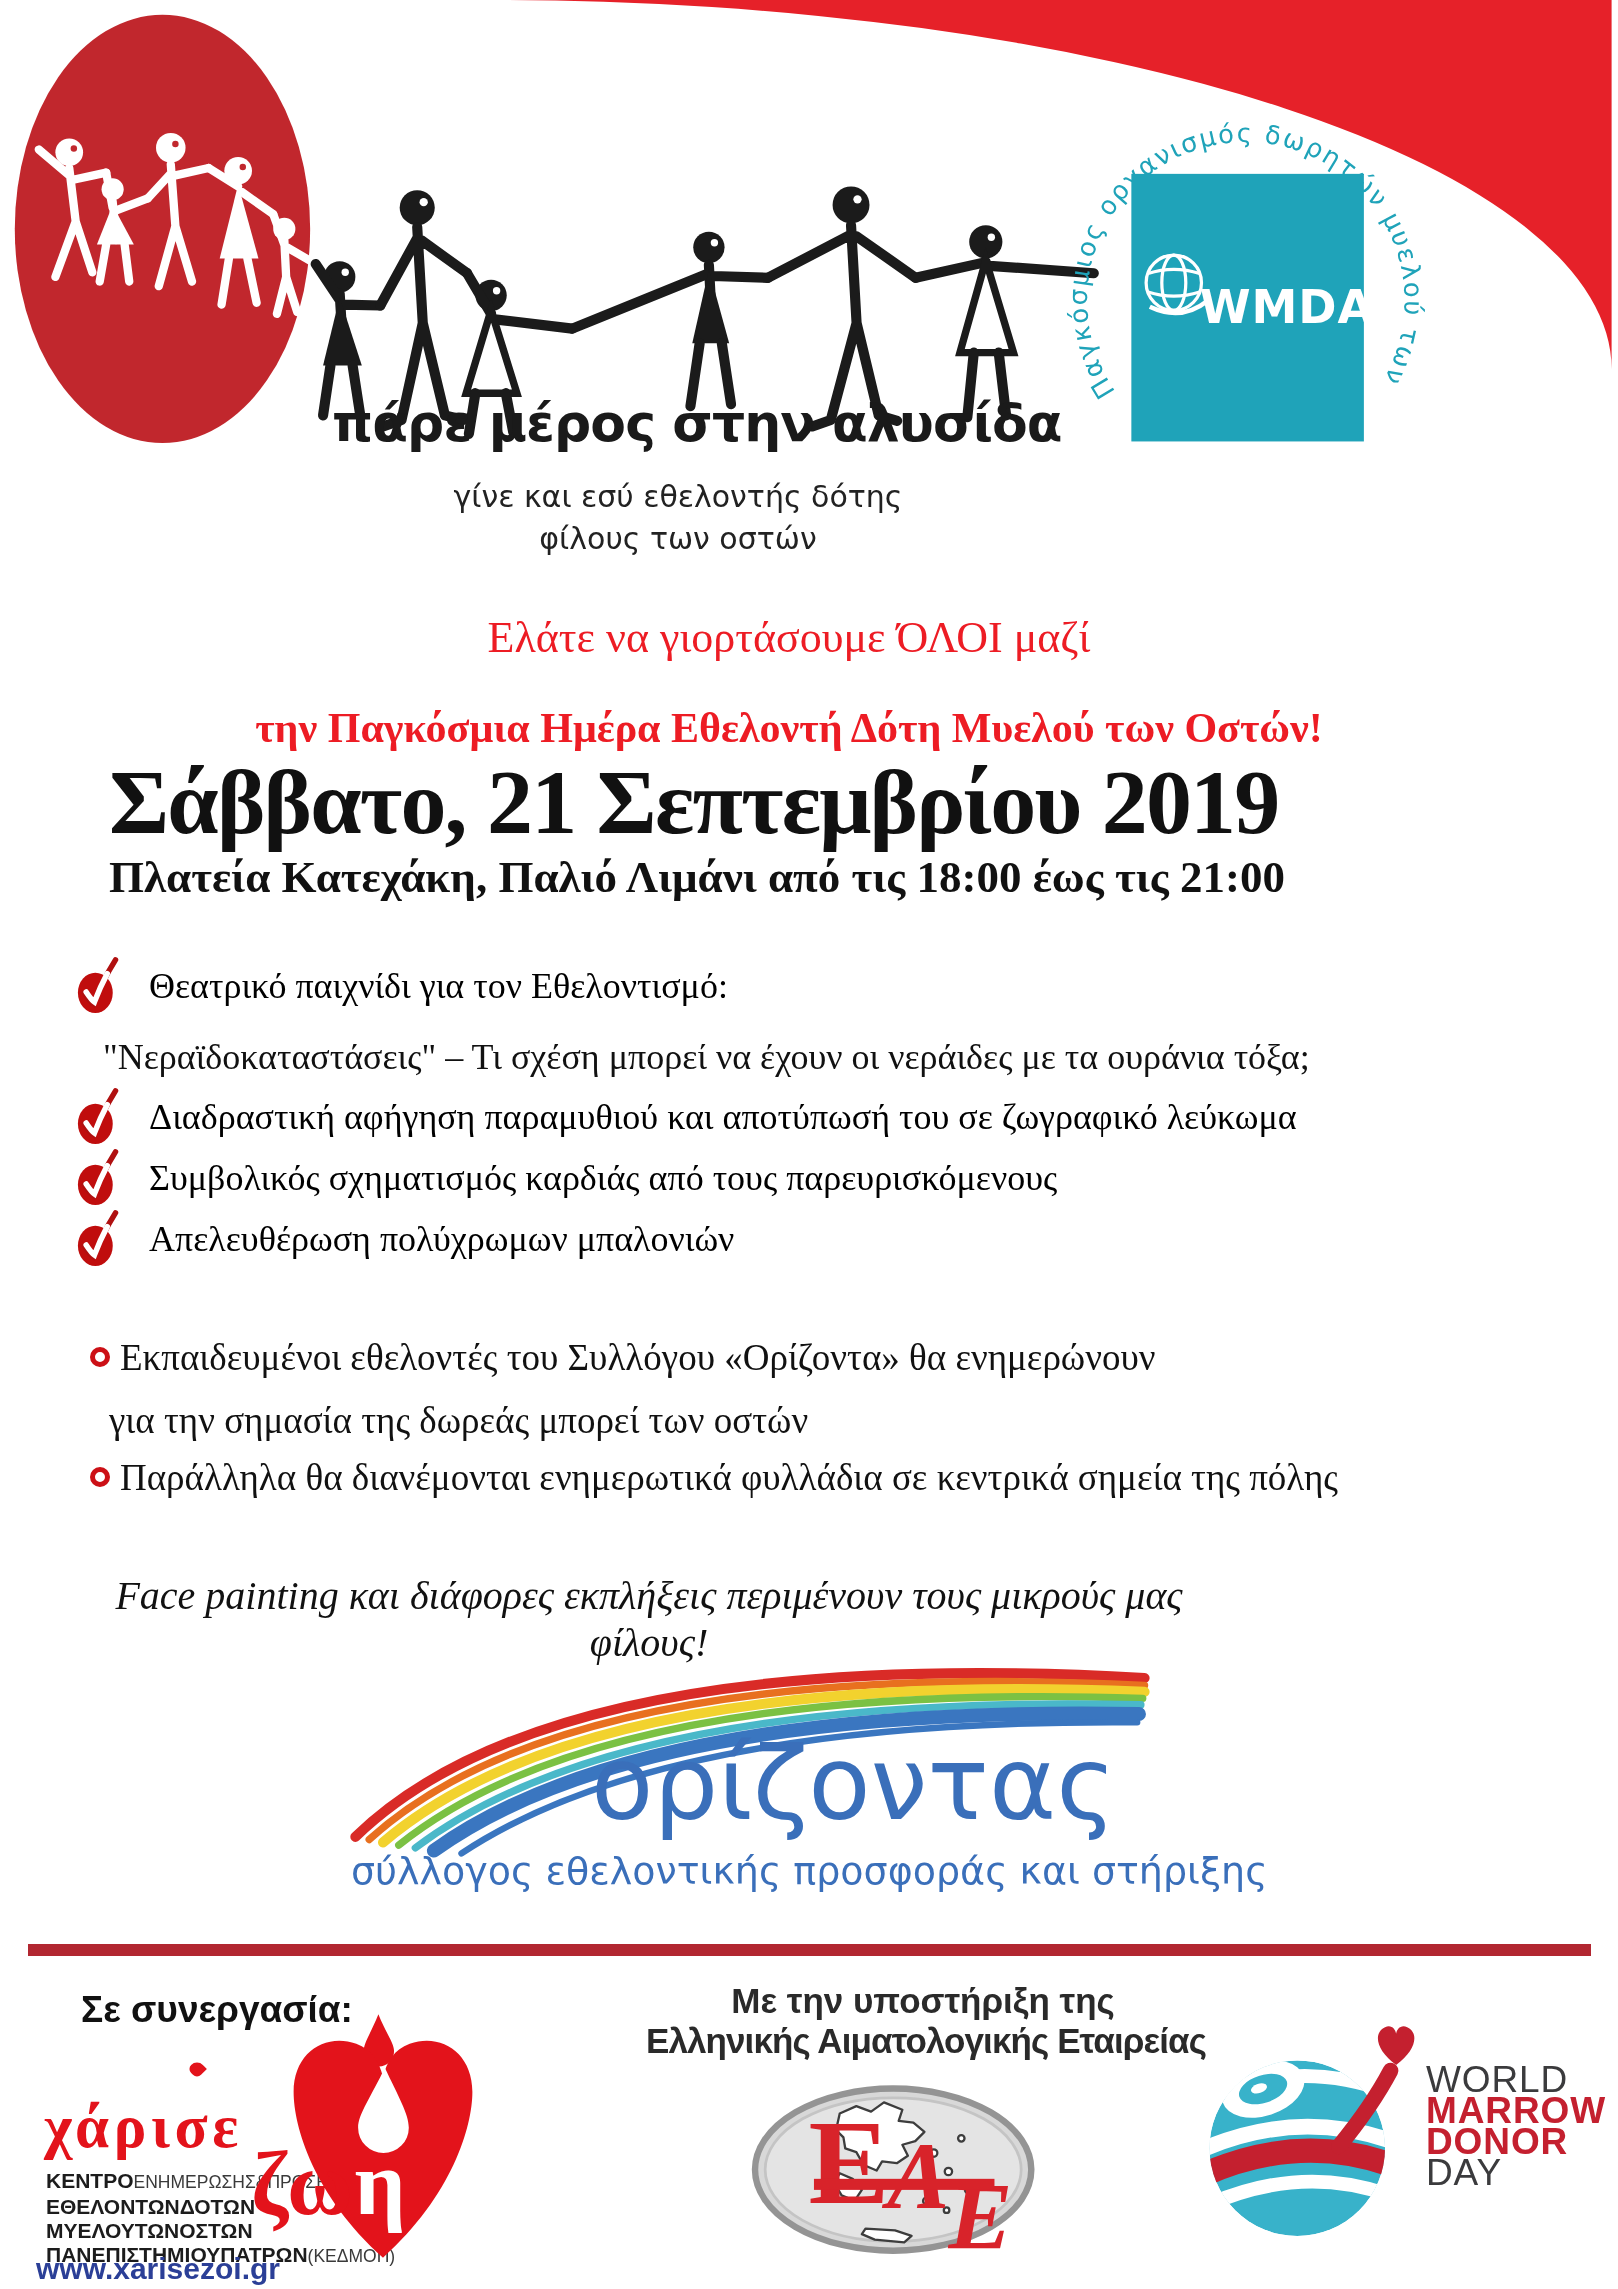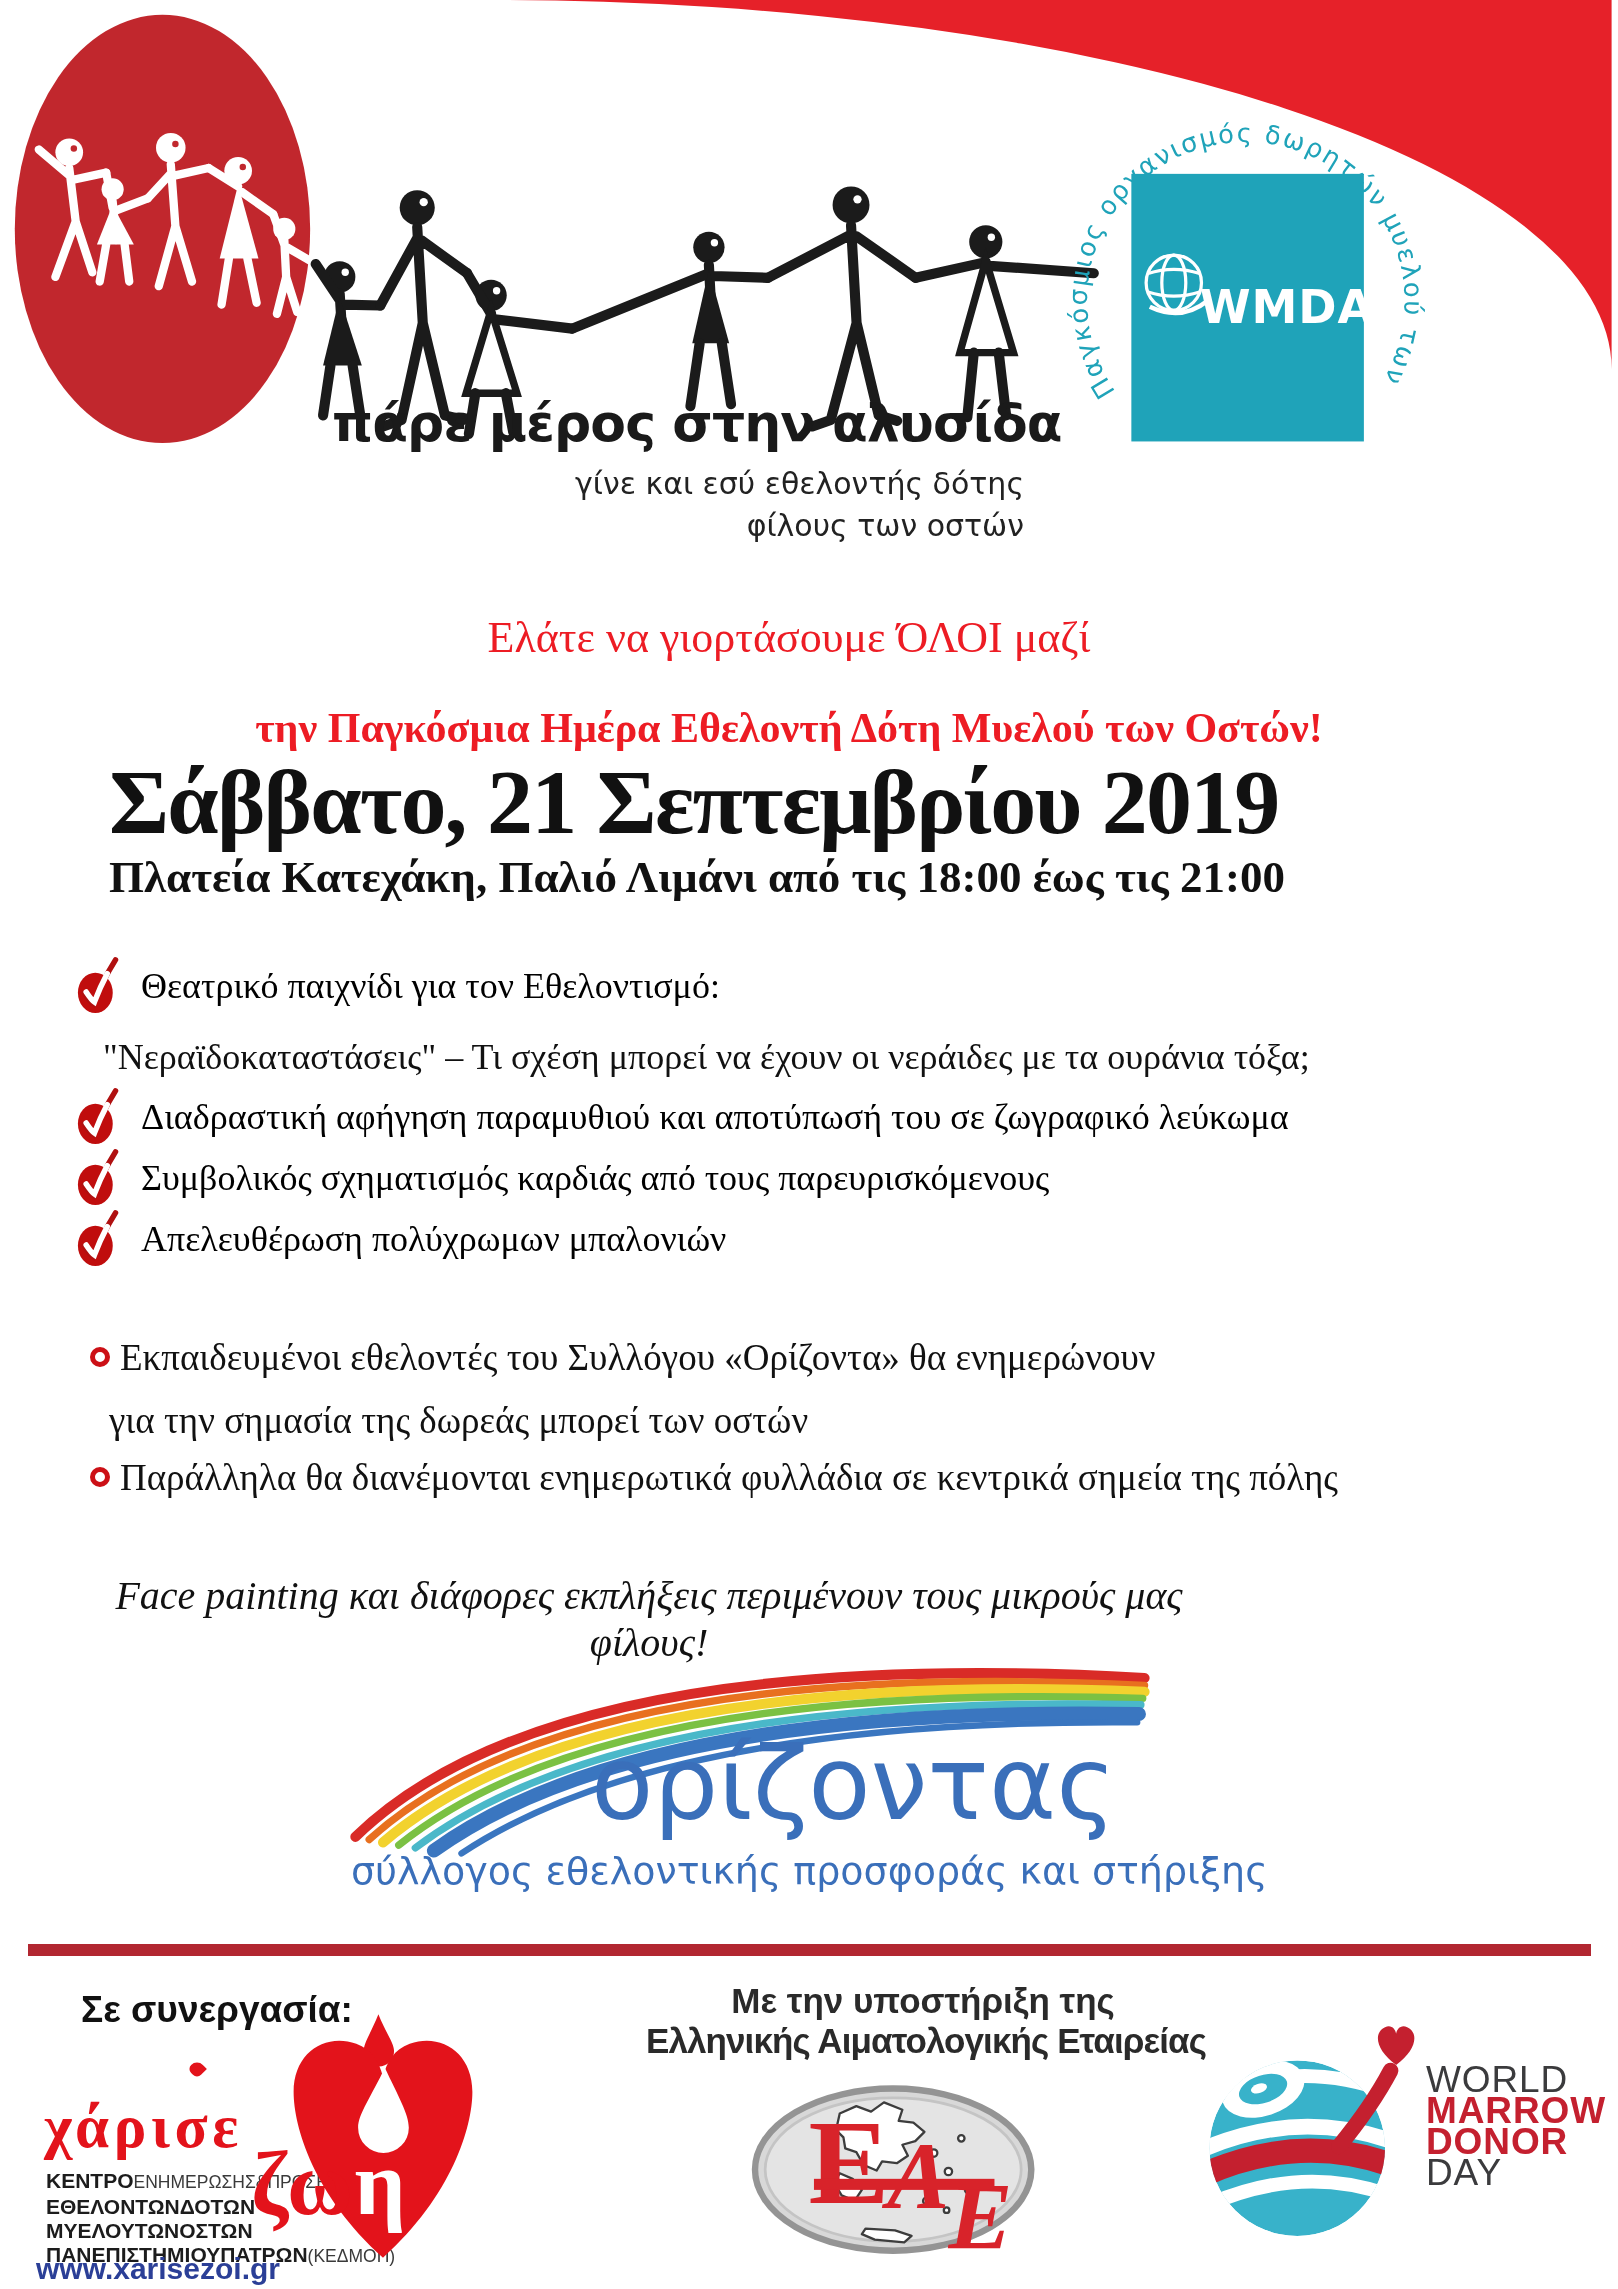--- a/index.html
+++ b/index.html
@@ -3,30 +3,30 @@
 <meta charset="utf-8">
 <style>
   html,body{margin:0;padding:0;background:#888;}
   #page{position:relative;width:1619px;height:2290px;background:#ffffff;overflow:hidden;
         font-family:"Liberation Serif",serif;color:#111;}
   .abs{position:absolute;}
   svg{display:block;}
   
   #chain-headline{left:332px;top:393px;width:692px;font-family:"DejaVu Sans",sans-serif;z-index:3;}
   #chain-headline .h1{font-size:52px;font-weight:700;color:#1a1a1a;letter-spacing:-0.9px;white-space:nowrap;}
-  #chain-headline .subs{text-align:right;font-size:30px;color:#222;line-height:42px;margin-top:10px;letter-spacing:0;}
+  #chain-headline .subs{text-align:center;font-size:30px;color:#222;line-height:42px;margin-top:23px;letter-spacing:0;}
   
   #invite{left:120px;top:587px;width:1338px;text-align:center;color:#ed1c24;z-index:3;}
   #invite .l1{font-size:44px;font-weight:400;margin-top:25px;}
   #invite .l2{font-size:42px;font-weight:700;margin-top:41px;}
   
   #date-line{left:109px;top:749px;width:1440px;font-size:92px;font-weight:700;letter-spacing:-1.8px;white-space:nowrap;z-index:3;}
   #loc-line{left:109px;top:851px;width:1440px;font-size:45px;font-weight:700;white-space:nowrap;z-index:3;}
   
-  .chk-row{position:absolute;left:77px;display:flex;align-items:center;gap:20px;z-index:3;}
+  .chk-row{position:absolute;left:77px;display:flex;align-items:center;gap:28px;z-index:3;}
   .chk-row .txt{font-size:36px;color:#000;white-space:nowrap;}
   .indent-row{position:absolute;left:103px;z-index:3;font-size:36px;white-space:nowrap;}
   
   .dot-row{position:absolute;left:90px;display:flex;align-items:flex-start;gap:10px;z-index:3;}
   .ring{width:10px;height:10px;border:5.5px solid #cc1016;border-radius:50%;background:#fff;margin-top:11px;flex:none;}
   .dot-row .txt{font-size:37px;white-space:nowrap;}
   #face-line{left:95px;top:1572px;width:1108px;text-align:center;font-size:40px;font-style:italic;z-index:3;}
   
   #oriz-name{left:591px;top:1724px;font-family:"DejaVu Sans",sans-serif;font-size:102px;color:#3a6fba;z-index:3;white-space:nowrap;}
   #oriz-tag{left:351px;top:1849px;width:821px;text-align:center;font-family:"DejaVu Sans",sans-serif;

